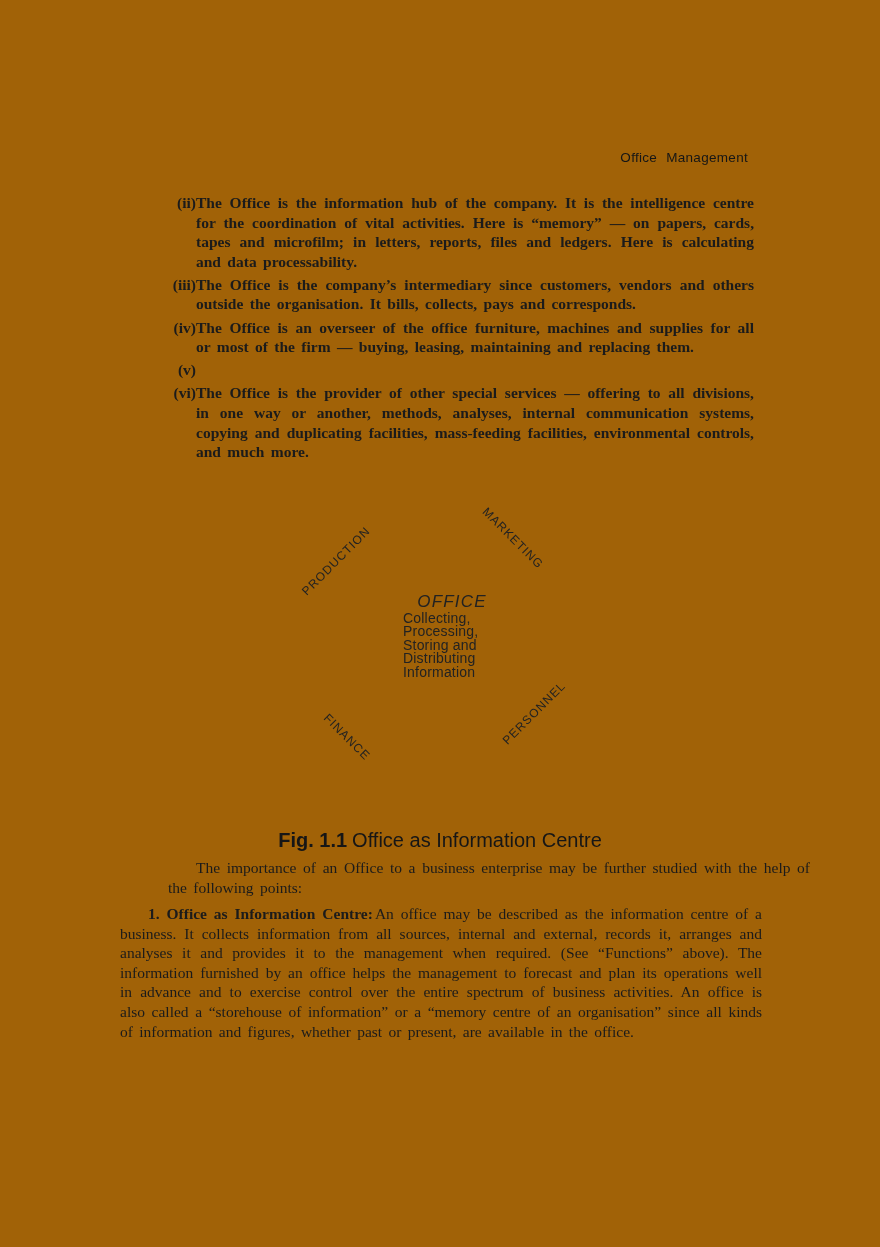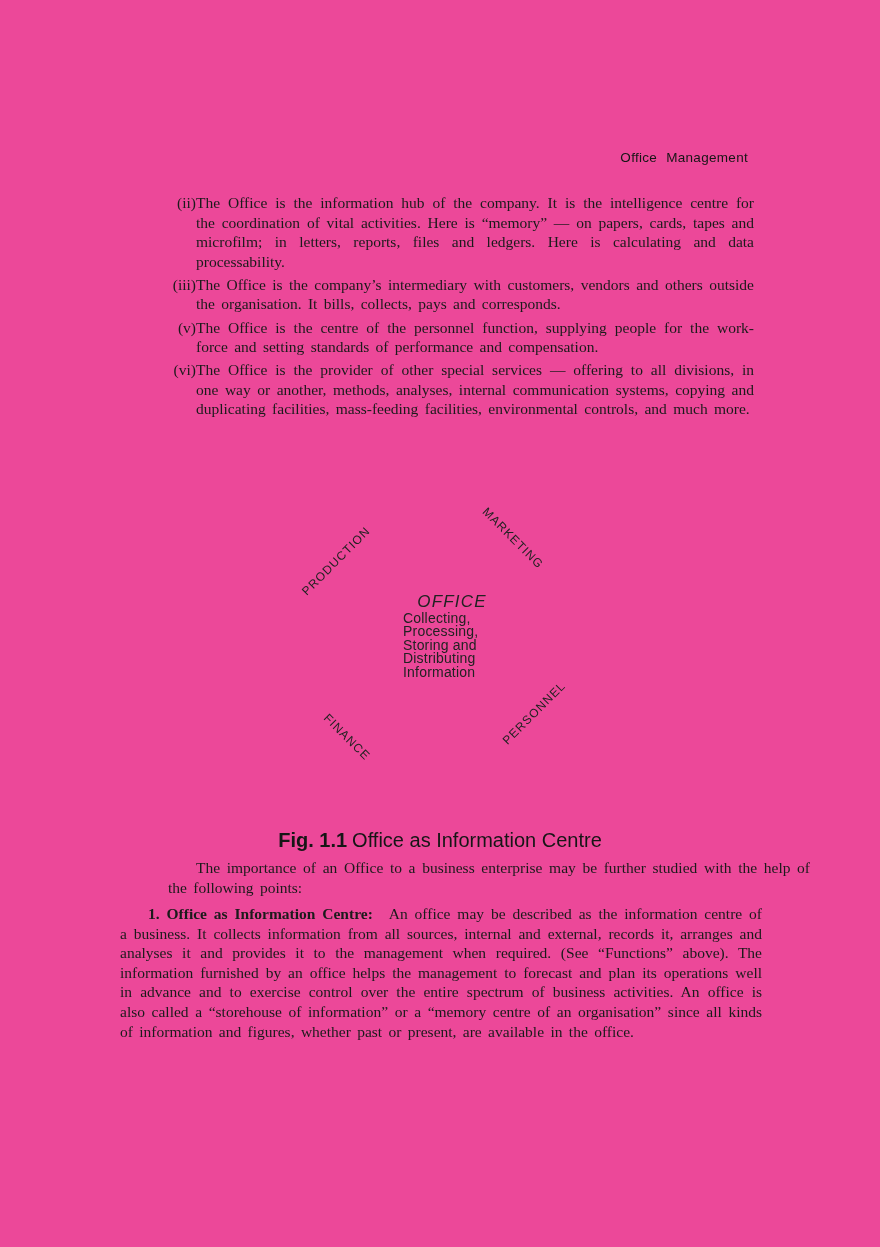--- a/index.html
+++ b/index.html
@@ -4,21 +4,21 @@
 <style>
   html, body {
     margin: 0;
     padding: 0;
     background: #ffffff;
   }
   #page {
     position: relative;
     width: 880px;
     height: 1247px;
-    background: #ec4899;
+    background: #a16207;
     color: #1b1b1b;
     font-family: "Liberation Serif", serif;
     overflow: hidden;
   }
 
   
   .page-header {
     position: absolute;
     top: 150px;
     right: 132px;
@@ -34,20 +34,21 @@
     position: absolute;
     top: 193px;
     left: 120px;
     width: 642px;
     font-size: 15.5px;
     line-height: 19.6px;
   }
   .func-item {
     display: flex;
     margin-bottom: 3.5px;
+    font-weight: bold;
   }
   .func-num {
     flex: 0 0 76px;
     text-align: right;
     white-space: nowrap;
   }
   .func-text {
     width: 558px;
     text-align: justify;
     word-spacing: 2.5px;
@@ -117,42 +118,45 @@
     font-size: 15.5px;
     line-height: 19.6px;
     text-align: justify;
     text-indent: 28px;
     word-spacing: 2.5px;
   }
   .para-intro { top: 858px; margin-left: 48px; }
   .para-info  { top: 904px; }
   .para-lead {
     font-weight: bold;
-    margin-right: 16px;
+    margin-right: 2px;
   }
 </style>
 </head>
 <body>
 
 <div id="page">
 
   <div class="page-header">Office Management</div>
 
   <div class="func-list">
     <div class="func-item">
       <span class="func-num">(ii)</span>
       <span class="func-text">The Office is the information hub of the company. It is the intelligence centre for the coordination of vital activities. Here is “memory” — on papers, cards, tapes and microfilm; in letters, reports, files and ledgers. Here is calculating and data processability.</span>
     </div>
     <div class="func-item">
       <span class="func-num">(iii)</span>
-      <span class="func-text">The Office is the company’s intermediary with customers, vendors and others outside the organisation. It bills, collects, pays and corresponds.</span>
+      <span class="func-text">The Office is the company’s intermediary since customers, vendors and others outside the organisation. It bills, collects, pays and corresponds.</span>
+    </div>
+    <div class="func-item">
+      <span class="func-num">(iv)</span>
+      <span class="func-text">The Office is an overseer of the office furniture, machines and supplies for all or most of the firm — buying, leasing, maintaining and replacing them.</span>
     </div>
     <div class="func-item">
       <span class="func-num">(v)</span>
-      <span class="func-text">The Office is the centre of the personnel function, supplying people for the work-force and setting standards of performance and compensation.</span>
     </div>
     <div class="func-item">
       <span class="func-num">(vi)</span>
       <span class="func-text">The Office is the provider of other special services — offering to all divisions, in one way or another, methods, analyses, internal communication systems, copying and duplicating facilities, mass-feeding facilities, environmental controls, and much more.</span>
     </div>
   </div>
 
   <div class="diagram">
     <span class="diag-label lbl-production">PRODUCTION</span>
     <span class="diag-label lbl-marketing">MARKETING</span>

